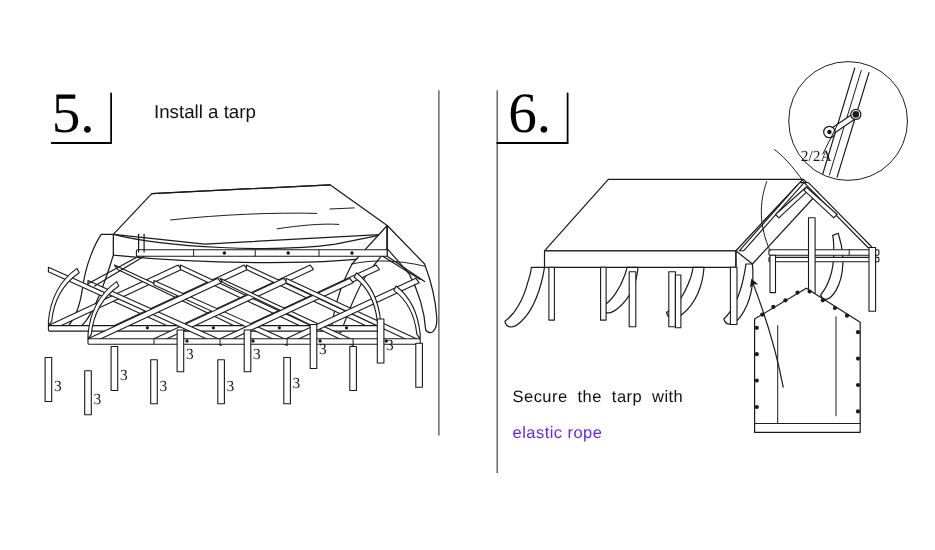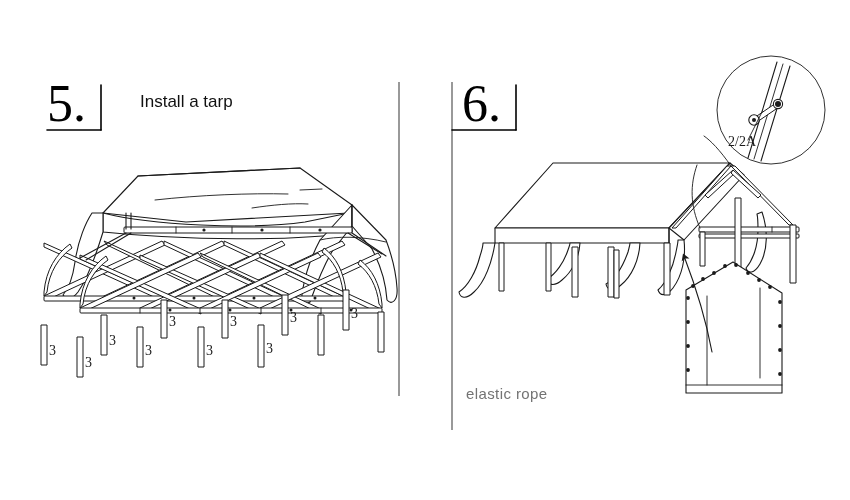--- a/index.html
+++ b/index.html
@@ -304,17 +304,19 @@
 </svg>
 
 <div style="position:absolute;left:47px;top:78px;font-size:52px;
             font-family:'Liberation Serif',serif;color:#000;line-height:1;">5.</div>
 
 <div style="position:absolute;left:140px;top:92px;font-size:17px;color:#111;">Install a tarp</div>
 
 <div style="position:absolute;left:462px;top:78px;font-size:52px;
             font-family:'Liberation Serif',serif;color:#000;line-height:1;">6.</div>
 
-
-<div style="position:absolute;left:466px;top:385px;font-size:15px;color:#737373;
+<div style="position:absolute;left:466px;top:352px;font-size:15px;color:#111;
+            letter-spacing:0.4px;white-space:pre;">Secure  the  tarp  with</div>
+
+<div style="position:absolute;left:466px;top:385px;font-size:15px;color:#6d28d9;
             letter-spacing:0.4px;white-space:pre;">elastic rope</div>
 
 </div>
 
 </body></html>

